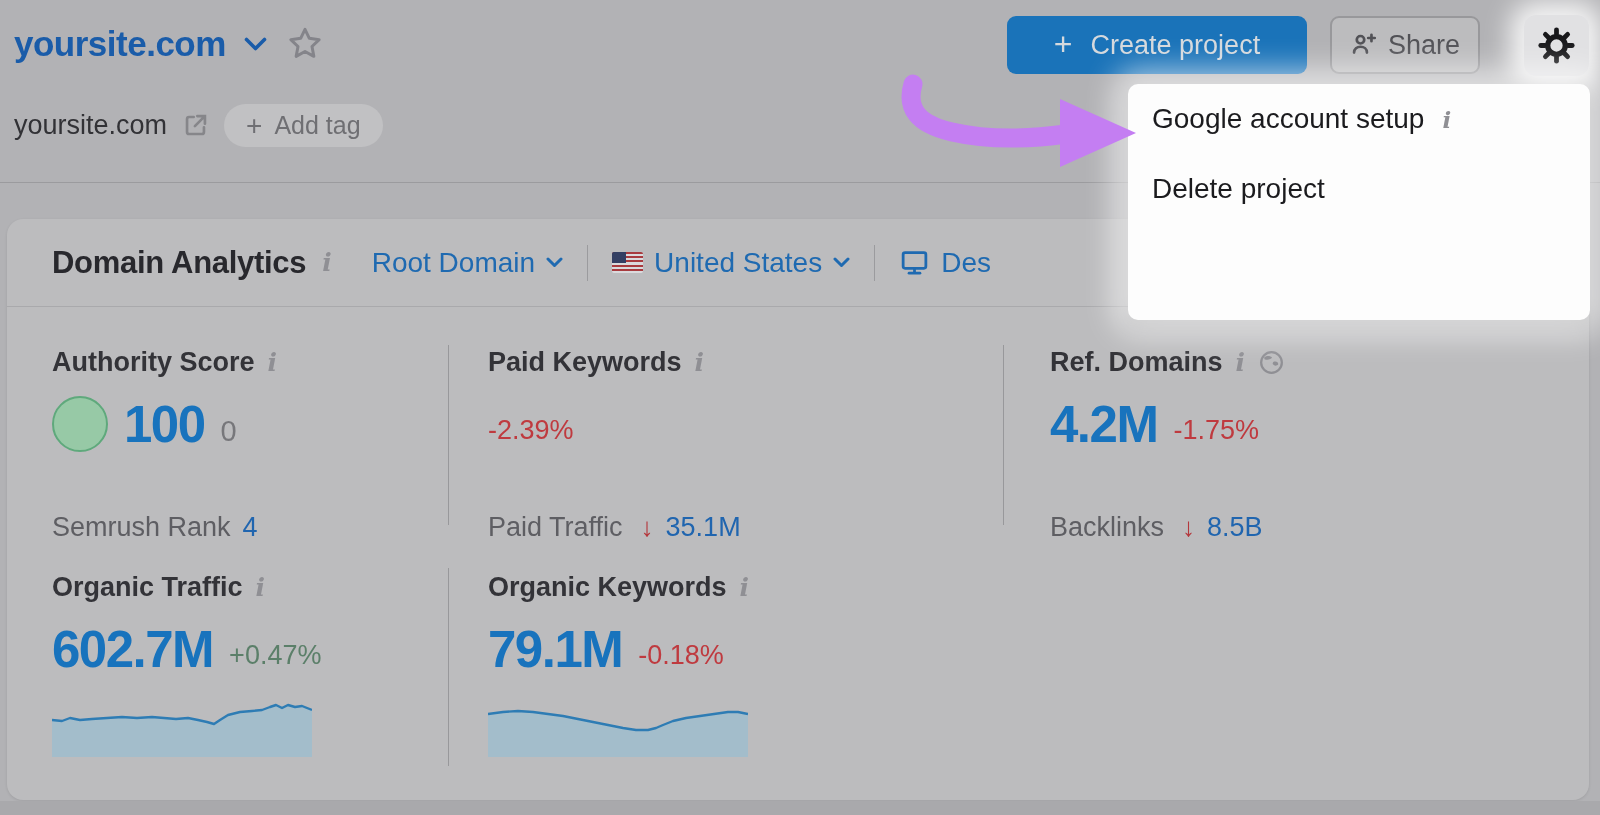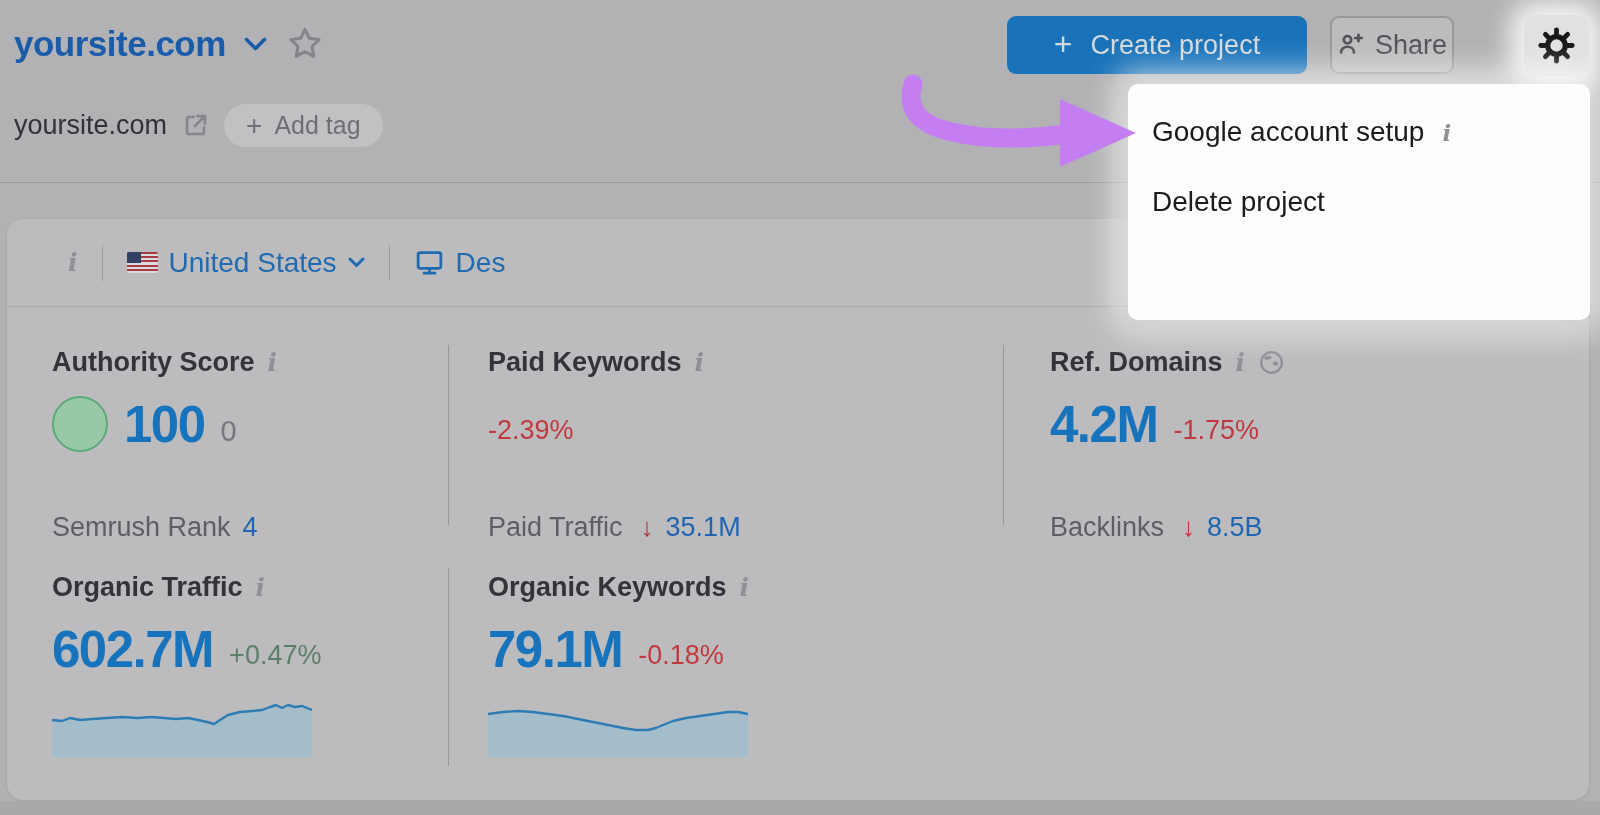--- a/index.html
+++ b/index.html
@@ -19,21 +19,21 @@
   .domain-row{position:absolute;left:14px;top:104px;display:flex;align-items:center;gap:14px;}
   .domain-text{font-size:27px;color:#323236;}
   .add-tag{display:flex;align-items:center;gap:12px;height:43px;padding:0 22px;border:none;
     border-radius:22px;background:#c1c1c3;color:#6f6f73;font-size:25px;font-family:inherit;cursor:pointer;}
   .add-tag .plus{font-size:28px;line-height:1;}
 
   .btn-create{position:absolute;left:1007px;top:16px;width:300px;height:58px;border:none;border-radius:9px;
     background:var(--button-blue);color:#d5d9dd;display:flex;align-items:center;justify-content:center;gap:18px;
     font-size:27px;font-family:inherit;cursor:pointer;}
   .btn-create .plus{font-size:32px;font-weight:400;line-height:1;margin-top:-2px;}
-  .btn-share{position:absolute;left:1330px;top:16px;width:124px;height:58px;border-radius:9px;
+  .btn-share{position:absolute;left:1330px;top:16px;width:150px;height:58px;border-radius:9px;
     border:2px solid #98989b;background:#bcbcbe;color:#515156;display:flex;align-items:center;justify-content:center;
     gap:10px;font-size:27px;font-family:inherit;cursor:pointer;}
   .btn-gear{position:absolute;left:1524px;top:15px;width:65px;height:61px;border:none;border-radius:12px;
     background:#e1e1e3;display:flex;align-items:center;justify-content:center;cursor:pointer;
     box-shadow:0 0 26px 14px rgba(255,255,255,0.85);}
   .page-divider{position:absolute;left:0;top:182px;width:1600px;height:1px;background:#9b9b9e;}
   .bottom-strip{position:absolute;left:0;top:801px;width:1600px;height:14px;background:#a9a9ac;}
 
   
   .card{position:absolute;left:7px;top:219px;width:1582px;height:581px;background:var(--card-bg);
@@ -64,21 +64,21 @@
   .score-circle{width:56px;height:56px;border-radius:50%;background:#97c9a6;border:2px solid #5fa97c;}
   .footer-row{display:flex;align-items:center;gap:12px;margin-top:57px;height:34px;font-size:27px;}
   .f-label{color:var(--label-gray);} .f-value{color:var(--value-blue);}
   .down-arrow{color:#b4373c;font-weight:700;font-size:26px;margin-left:6px;}
   .spark{display:block;margin-top:22px;width:260px;height:57px;}
   .vd{position:absolute;width:1px;background:#98989b;}
   .vd1{left:441px;top:126px;height:180px;} .vd2{left:441px;top:349px;height:198px;} .vd3{left:996px;top:126px;height:180px;}
 
   
   .dropdown{position:absolute;left:1128px;top:84px;width:462px;height:236px;background:#fdfdfd;border-radius:10px;
-    padding-top:13px;box-shadow:0 0 30px 14px rgba(255,255,255,0.65),0 5px 16px rgba(0,0,0,0.18);z-index:5;}
+    box-shadow:0 0 30px 14px rgba(255,255,255,0.65),0 5px 16px rgba(0,0,0,0.18);z-index:5;}
   .menu-item{height:70px;display:flex;align-items:center;padding-left:24px;font-size:28px;color:#1b1b1e;cursor:pointer;}
   .menu-item .info-i{margin-left:18px;font-size:23px;}
 
   .annot-arrow{position:absolute;left:880px;top:58px;z-index:6;}
 
   .icon-svg{display:block;}
 </style>
 </head>
 <body>
 
@@ -133,22 +133,29 @@
           <line x1="17.2" y1="6.8" x2="19.2" y2="4.8"></line>
       </g>
       <circle cx="12" cy="12" r="5.7" fill="none" stroke="#17171a" stroke-width="3.4"></circle>
     </svg>
   </button>
 
   <div class="page-divider"></div>
 
   <section class="card">
     <div class="card-header">
+      <span class="panel-title">Domain Analytics</span>
       <span class="info-i">i</span>
 
+      <a class="selector sel-scope">
+        <span>Root Domain</span>
+        <svg class="icon-svg" width="17" height="11" viewBox="0 0 17 11">
+          <polyline points="2,2 8.5,8.5 15,2" fill="none" stroke="#1f6ab1" stroke-width="3" stroke-linecap="round" stroke-linejoin="round"></polyline>
+        </svg>
+      </a>
       <span class="vdiv"></span>
 
       <a class="selector">
         <span class="flag">
             <span class="canton"></span>
           </span>
         <span>United States</span>
         <svg class="icon-svg" width="17" height="11" viewBox="0 0 17 11">
           <polyline points="2,2 8.5,8.5 15,2" fill="none" stroke="#1f6ab1" stroke-width="3" stroke-linecap="round" stroke-linejoin="round"></polyline>
         </svg>

